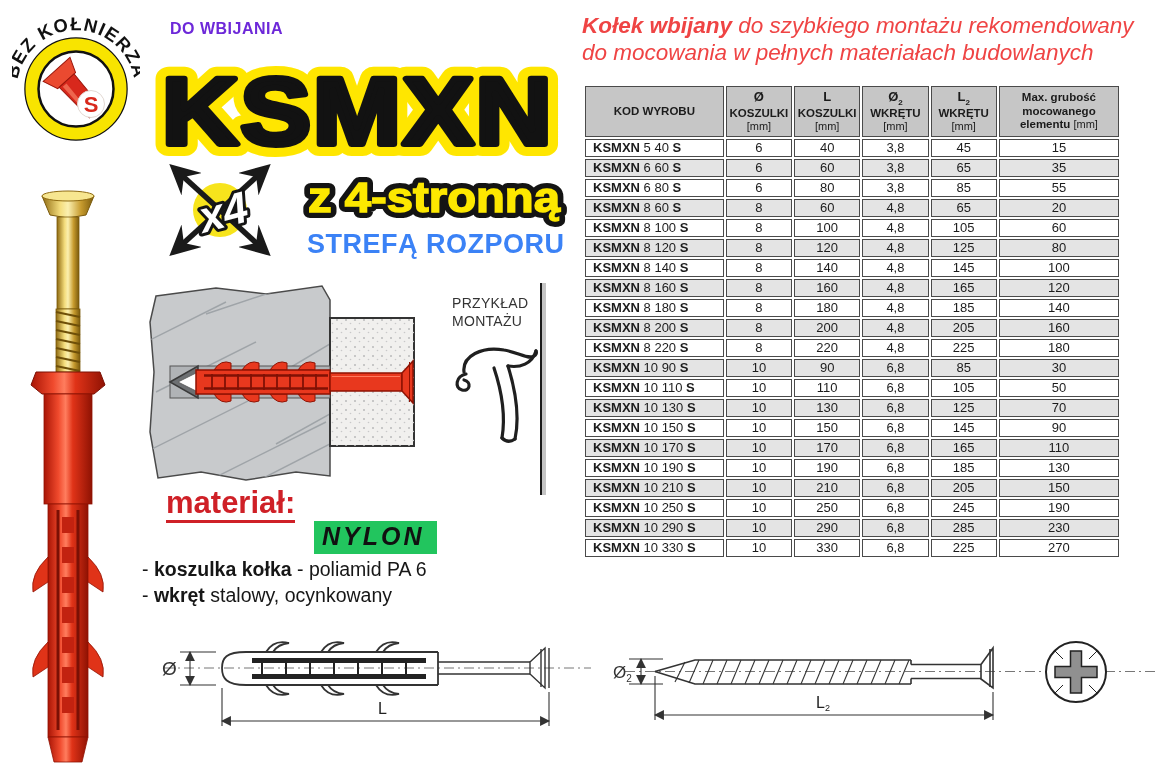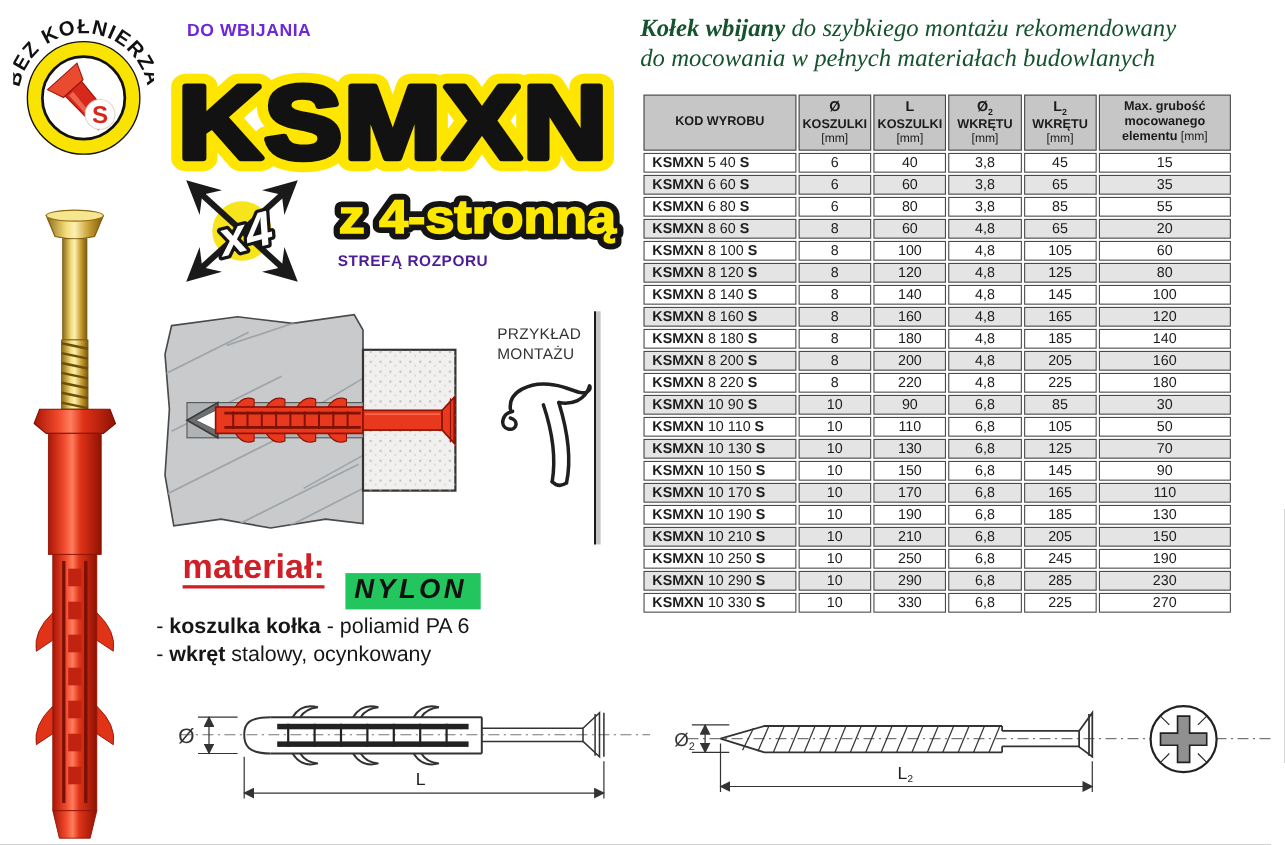--- a/index.html
+++ b/index.html
@@ -4,37 +4,37 @@
 <style>
   html,body{margin:0;padding:0;background:#888;}
   #canvas{position:relative;width:1168px;height:768px;background:#ffffff;overflow:hidden;
           font-family:"Liberation Sans",sans-serif;color:#1a1a1a;}
   .abs{position:absolute;}
 
   
   .title-row{left:170px;top:20px;display:flex;align-items:baseline;gap:13px;}
   .title-main{font-size:35px;font-weight:800;letter-spacing:1px;color:#151515;}
   .title-sub{font-size:16px;font-weight:800;color:#6d28d9;letter-spacing:.5px;}
-  .feature-bottom{left:307px;top:229px;font-size:14px;font-weight:800;color:#4c1d95;letter-spacing:.5px;}
+  .feature-bottom{left:307px;top:229px;font-size:27px;font-weight:800;color:#3b82f6;letter-spacing:.5px;}
 
   
   .example-label{left:452px;top:294px;font-size:14px;line-height:18px;color:#333;letter-spacing:.3px;}
   .divider{left:540px;top:283px;width:6px;height:212px;
            background:linear-gradient(to right,#1a1a1a 0 2px,#c4c4c4 2px 100%);}
 
   
-  .mat-heading{left:166px;top:498px;font-size:31px;font-weight:800;color:#cf2027;
+  .mat-heading{left:166px;top:486px;font-size:31px;font-weight:800;color:#cf2027;
                border-bottom:3px solid #cf2027;padding-bottom:0px;line-height:34px;}
   .mat-badge{left:314px;top:521px;background:#22c55e;color:#111;font-size:25px;font-weight:800;
              font-style:italic;letter-spacing:3px;padding:1px 12px 3px 8px;}
   .mat-items{left:142px;top:556px;font-size:19.5px;line-height:26px;color:#161616;}
   .mat-items b{font-weight:800;}
 
   
-  .intro{left:582px;top:12px;width:586px;font-size:22.5px;font-style:italic;line-height:27px;color:#14532d;font-family:Liberation Serif, serif;}
+  .intro{left:582px;top:12px;width:586px;font-size:22.5px;font-style:italic;line-height:27px;color:#ef4444;}
   .intro b{font-weight:800;}
 
   
   .tablewrap{left:583px;top:84px;}
   table{border-collapse:separate;border-spacing:2px;table-layout:fixed;width:538px;}
   th,td{border:1px solid #4a4a4a;overflow:hidden;}
   th{background:#c6c6c6;font-size:11.5px;line-height:1.15;font-weight:700;padding:3px 1px;
      vertical-align:middle;text-align:center;color:#1b1b1b;}
   th .h-sym{font-size:13px;}
   th sub{font-size:8px;}

